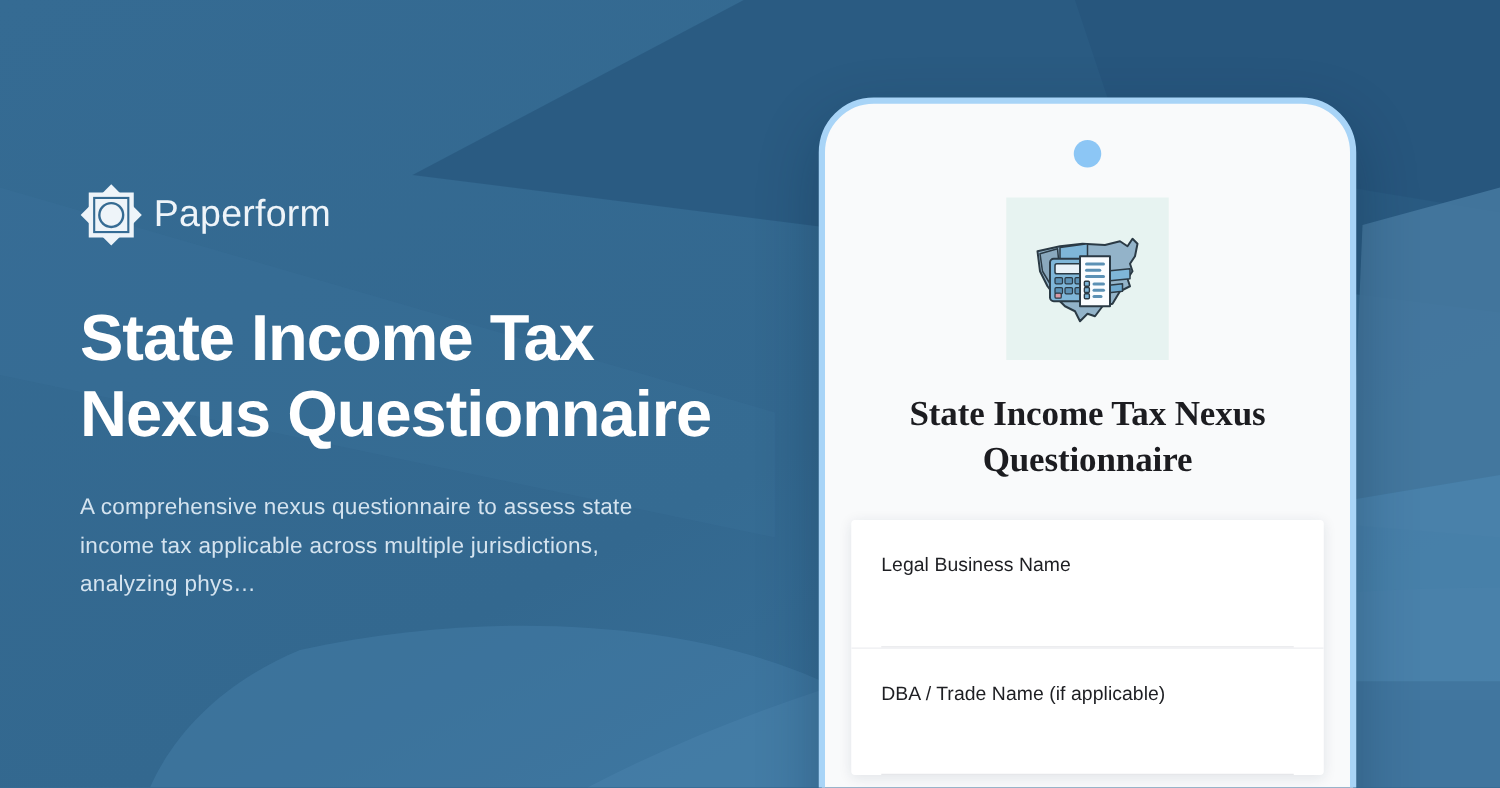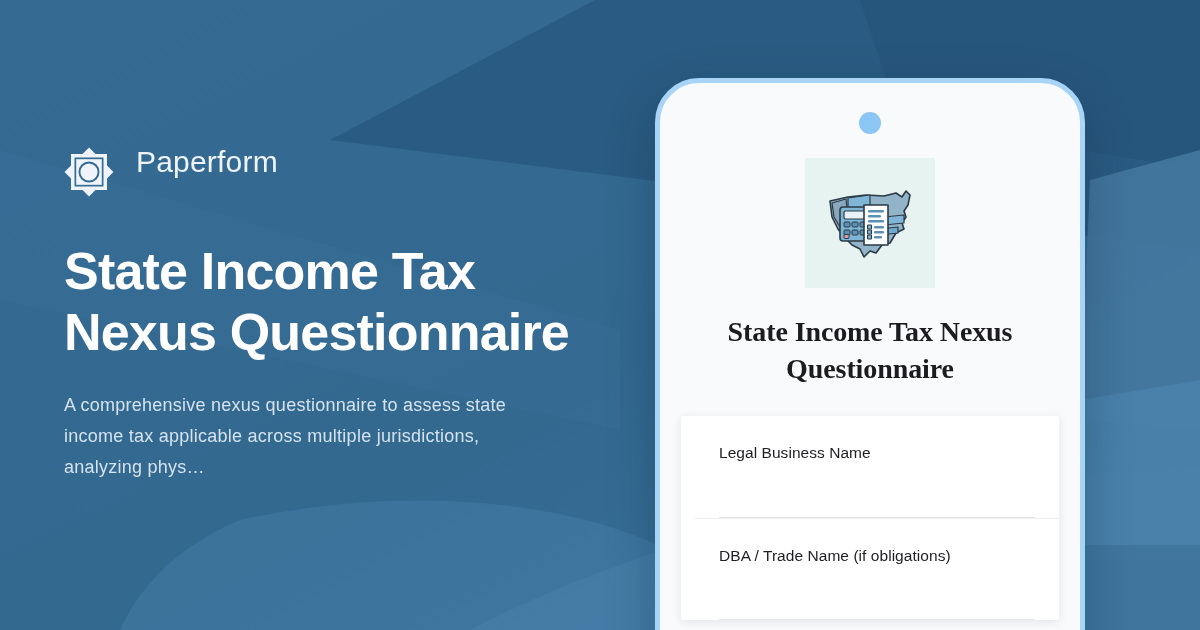--- a/index.html
+++ b/index.html
@@ -13,21 +13,21 @@
   
   #bg { position:absolute; inset:0; overflow:hidden; z-index:0; }
   #bg svg { display:block; width:1200px; height:630px; }
 
   
   .left-col {
     position:absolute; left:64px; top:0; width:560px; height:630px;
     z-index:3; display:flex; flex-direction:column; justify-content:center;
   }
 
-  .brand { display:flex; align-items:flex-start; gap:22px; margin-bottom:44px; }
+  .brand { display:flex; align-items:center; gap:9px; margin-bottom:44px; }
   .brand-mark { width:50px; height:50px; flex:0 0 50px; }
   .brand-name {
     font-size:30px; font-weight:300; color:#eef4f9;
     letter-spacing:0.2px; line-height:1;
   }
 
   .headline {
     font-size:52px; line-height:1.16; font-weight:700; color:#ffffff;
     letter-spacing:-0.8px; margin-bottom:28px; max-width:530px;
   }
@@ -64,21 +64,20 @@
     font-weight:700; font-size:28px; line-height:1.32;
     color:#1c1c20; text-align:center;
     margin:26px 30px 0; letter-spacing:-0.1px;
   }
 
   .form-card {
     margin:28px 21px 0; background:#ffffff;
     border-radius:3px;
     box-shadow:0 2px 10px rgba(20,40,70,0.10);
     overflow:hidden;
-    padding-left:14px;
   }
   .field { padding:26px 24px 0; }
   .field + .field { border-top:1px solid #edeef1; }
   .field-label {
     font-size:15.5px; color:#1e1f23; line-height:1.4;
     letter-spacing:0.05px;
   }
   .field-input {
     height:54px; border-bottom:1px solid #e6e7ea;
   }
@@ -194,18 +193,18 @@
   <h2 class="form-title">State Income Tax Nexus Questionnaire</h2>
 
   <div class="form-card">
 
     <div class="field">
       <div class="field-label">Legal Business Name</div>
       <div class="field-input"></div>
     </div>
 
     <div class="field">
-      <div class="field-label">DBA / Trade Name (if obligations)</div>
+      <div class="field-label">DBA / Trade Name (if applicable)</div>
       <div class="field-input"></div>
     </div>
 
   </div>
 </div>
 
 </body></html>

